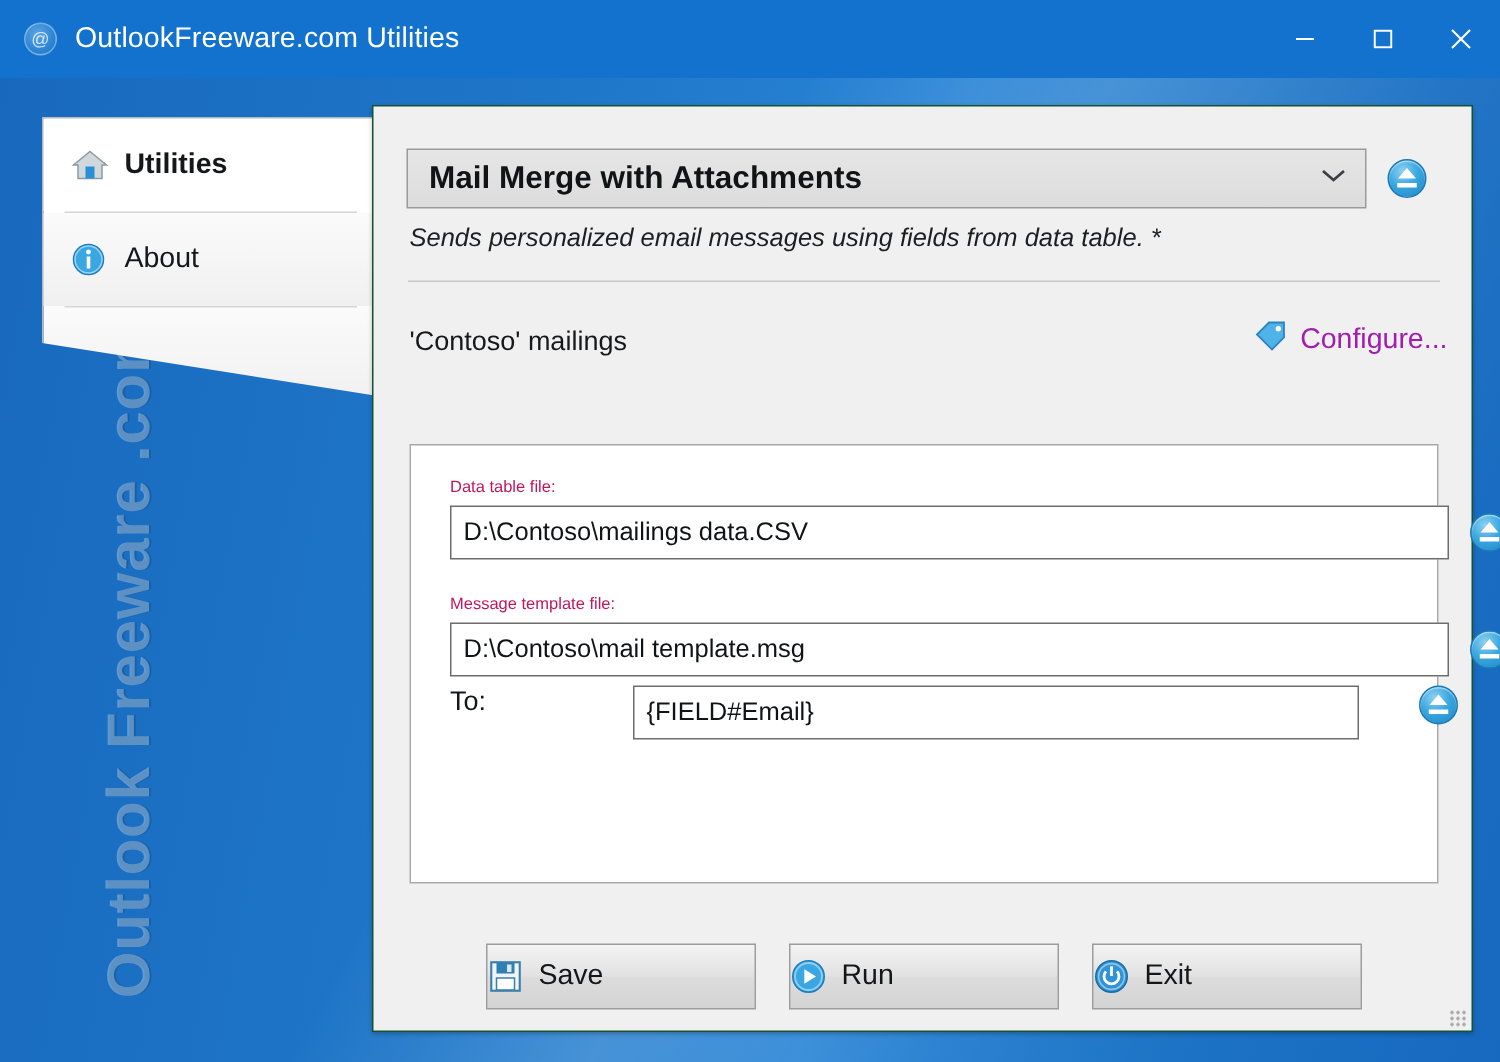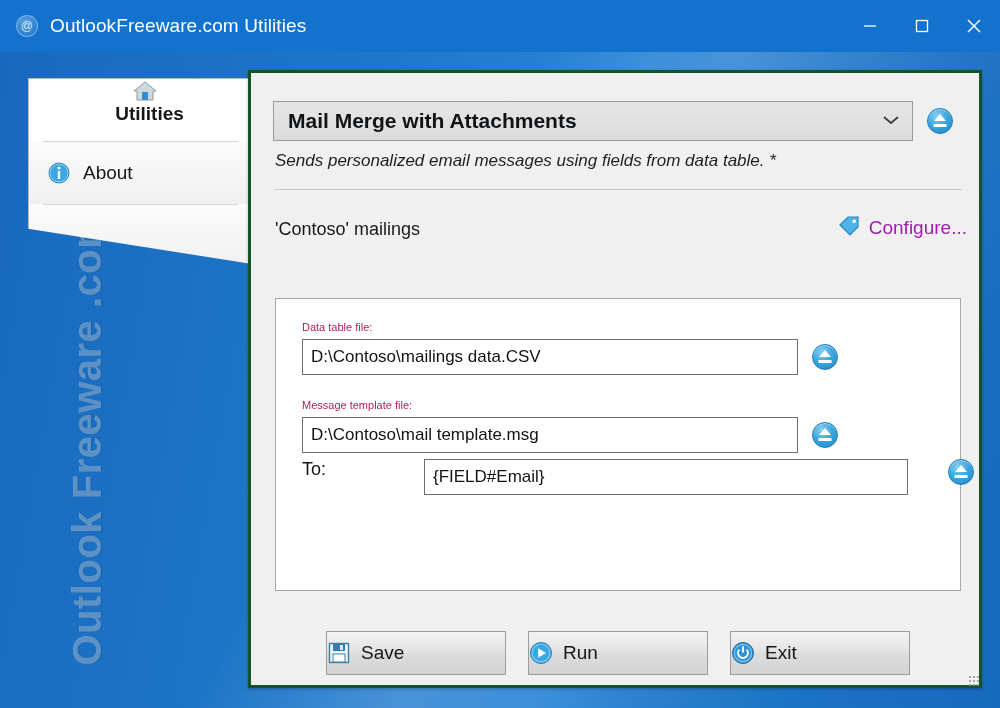--- a/index.html
+++ b/index.html
@@ -87,34 +87,34 @@
     clip-path: polygon(0 0, 100% 0, 100% 100%, 0 81%);
     box-shadow: 1px 1px 2px rgba(0,0,0,0.18);
   }
   .side-item {
     display: flex; align-items: center;
     height: 62px;
     padding-left: 18px;
   }
   .side-item .ico { width: 26px; height: 24px; margin-right: 10px; flex: none; }
   .side-label { font-size: 19px; color: #15181b; }
-  .side-item.selected { background: #ffffff; flex-direction: column; }
+  .side-item.selected { background: #ffffff; }
   .side-item.selected .side-label { font-weight: bold; }
   .side-sep {
     height: 1px; margin: 0 14px 0 14px;
     background: #d6d6d6;
   }
   .side-item.rest { background: linear-gradient(180deg,#fbfbfb 0%, #f0f0f0 100%); }
 
   
   .mainpanel {
     position: absolute; left: 248px; top: 70px;
     width: 734px; height: 618px;
     background: #f0f0f0;
-    border: 3px solid #14532d;
+    border: 1px solid #14532d;
     box-shadow: 0 1px 3px rgba(0,0,0,0.25);
   }
 
   .inner {
     position: absolute; left: 0; top: 0;
     width: 734px; height: 618px;
   }
 
   
   .combo-row {
@@ -211,21 +211,21 @@
   .field-row { display: flex; align-items: center; }
   .tbox {
     height: 36px;
     border: 1px solid #6d6d6d;
     background: #ffffff;
     display: flex; align-items: center;
     padding: 0 8px;
     font-size: 17px; color: #111417;
     overflow: hidden; white-space: nowrap;
   }
-  .tbox.wide { width: 496px; }
+  .tbox.wide { width: 666px; }
   .tbox.to   { width: 484px; }
   .field-row .eject { margin-left: 14px; }
   .dd-caret { margin-left: 4px; }
 
   .to-row {
     position: absolute; left: 26px; top: 160px;
     display: flex; align-items: flex-start; gap: 40px;
   }
   .to-label { font-size: 18px; color: #14171a; width: 82px; }
 

